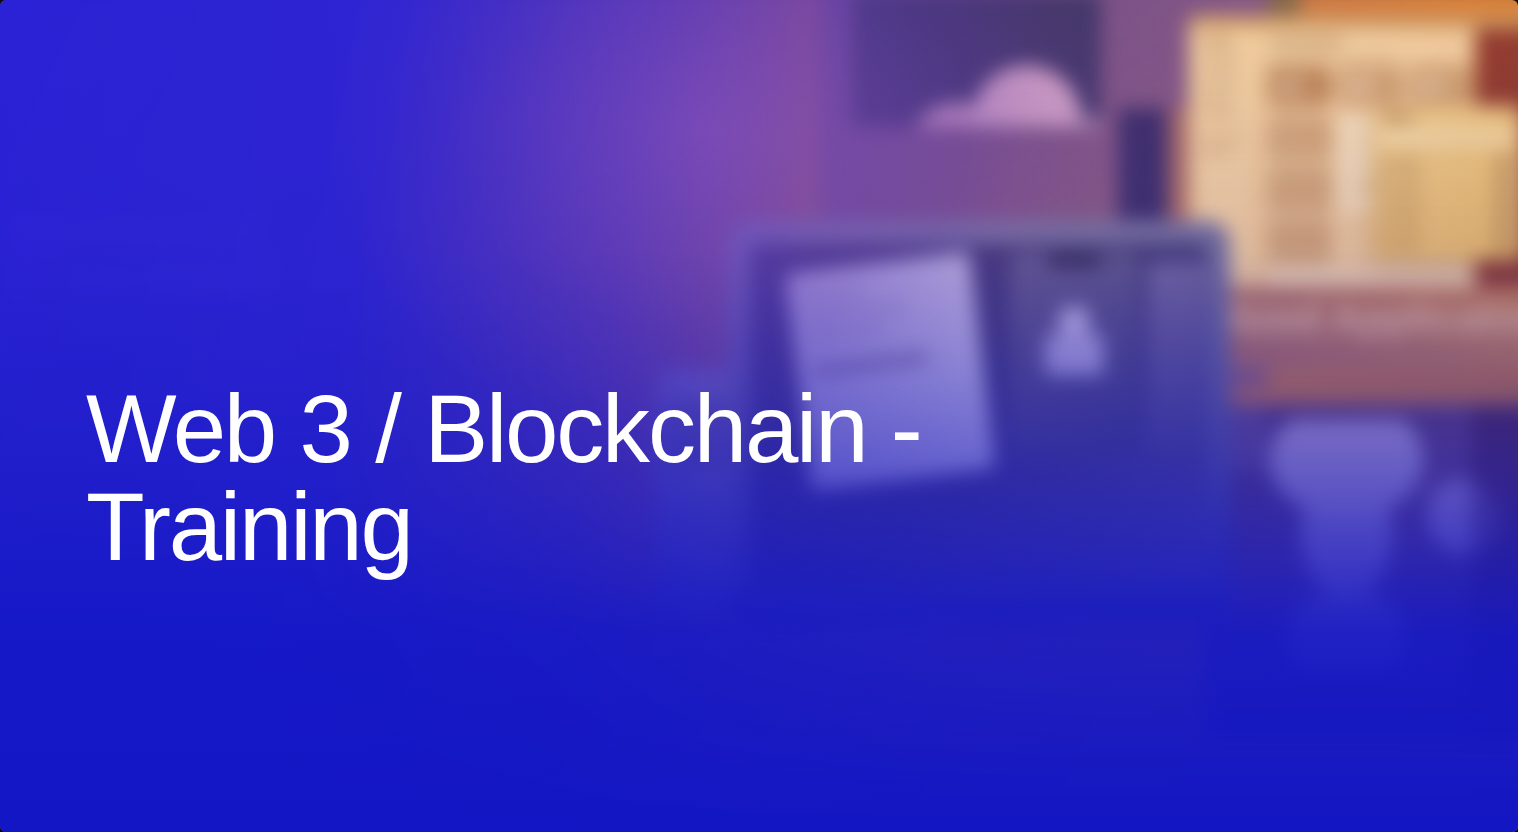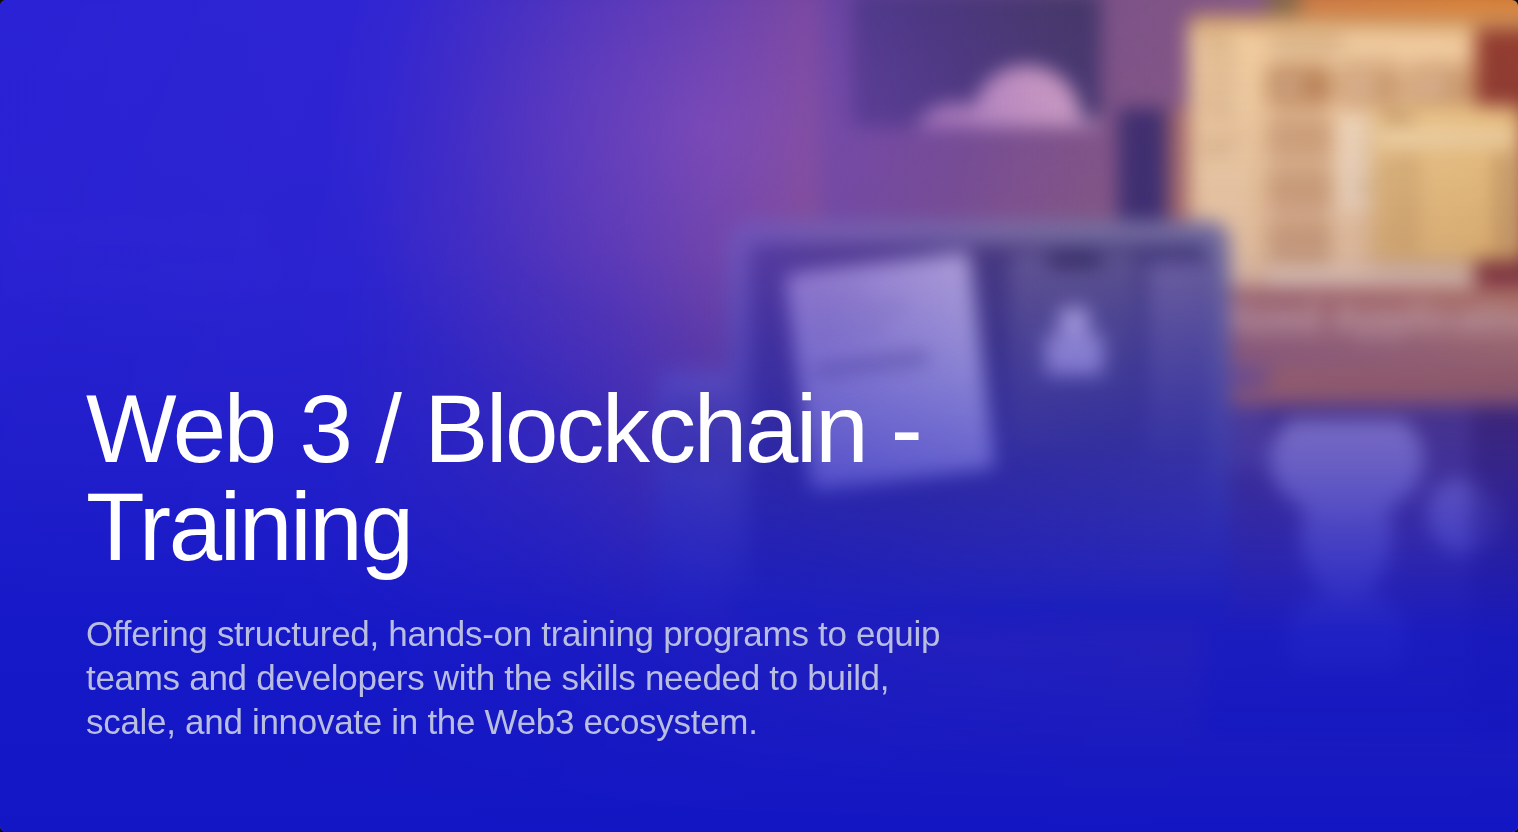--- a/index.html
+++ b/index.html
@@ -505,18 +505,15 @@
       <div class="base"></div>
     </div>
   </div>
 
   <div class="blue-wash"></div>
   <div class="bloom"></div>
 
   <div class="content">
     <h1 class="headline">Web 3 / Blockchain -
 Training</h1>
-    <p class="subcopy">Offering structured, hands-on training programs to equip
-teams and developers with the skills needed to build,
-scale, and innovate in the Web3 ecosystem.</p>
   </div>
 
 </div>
 
 </body></html>

